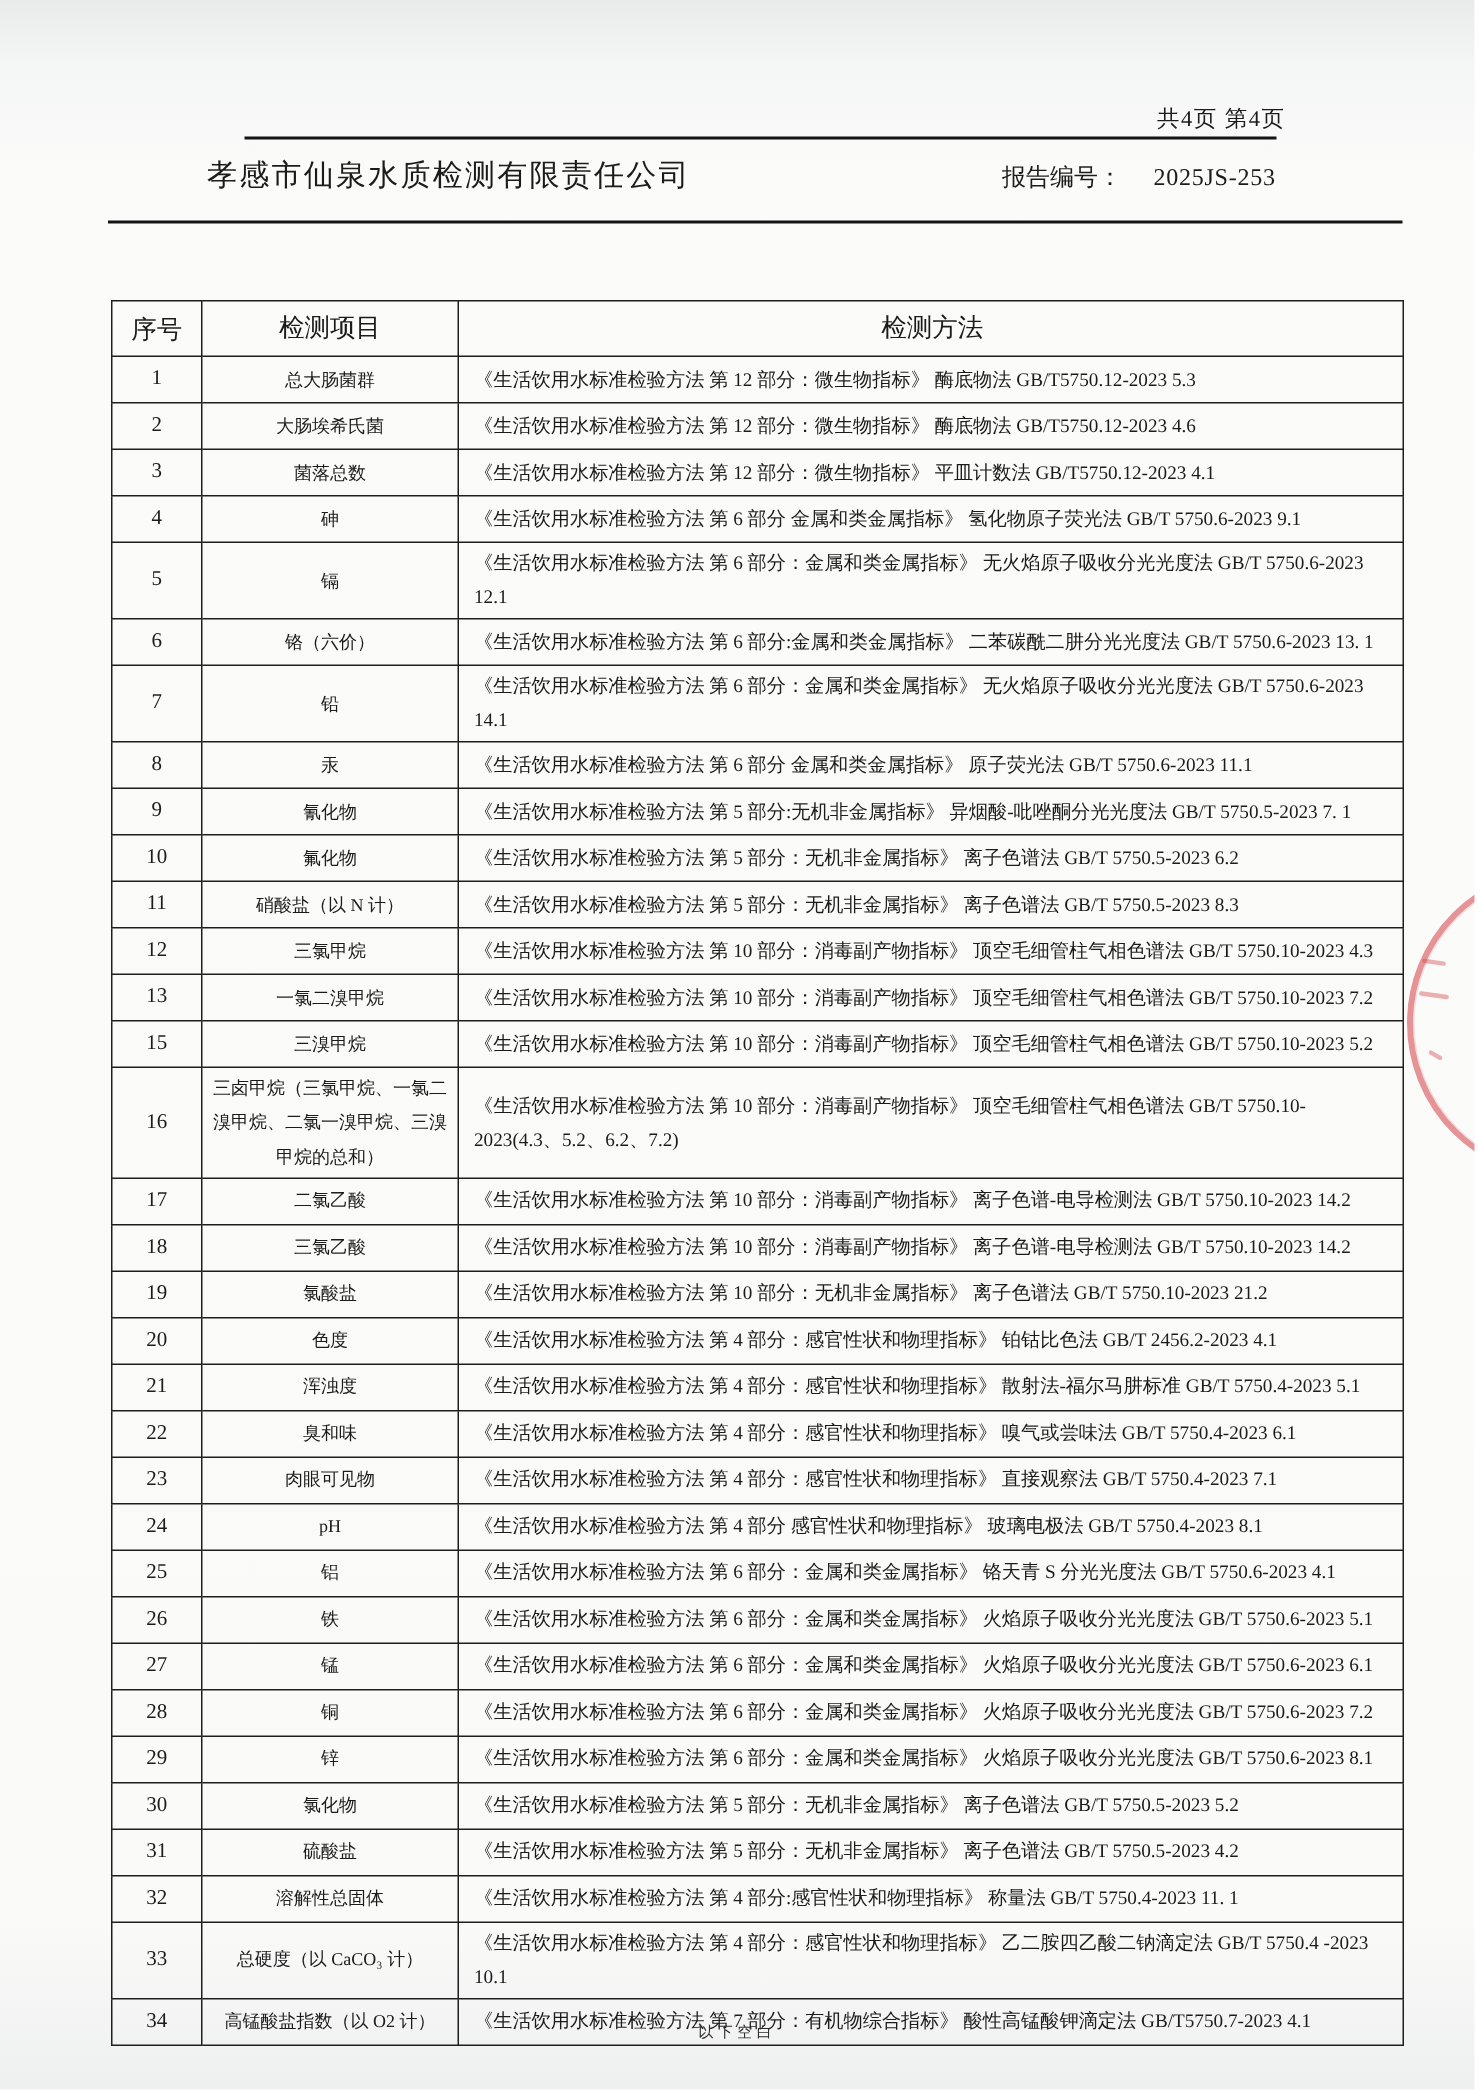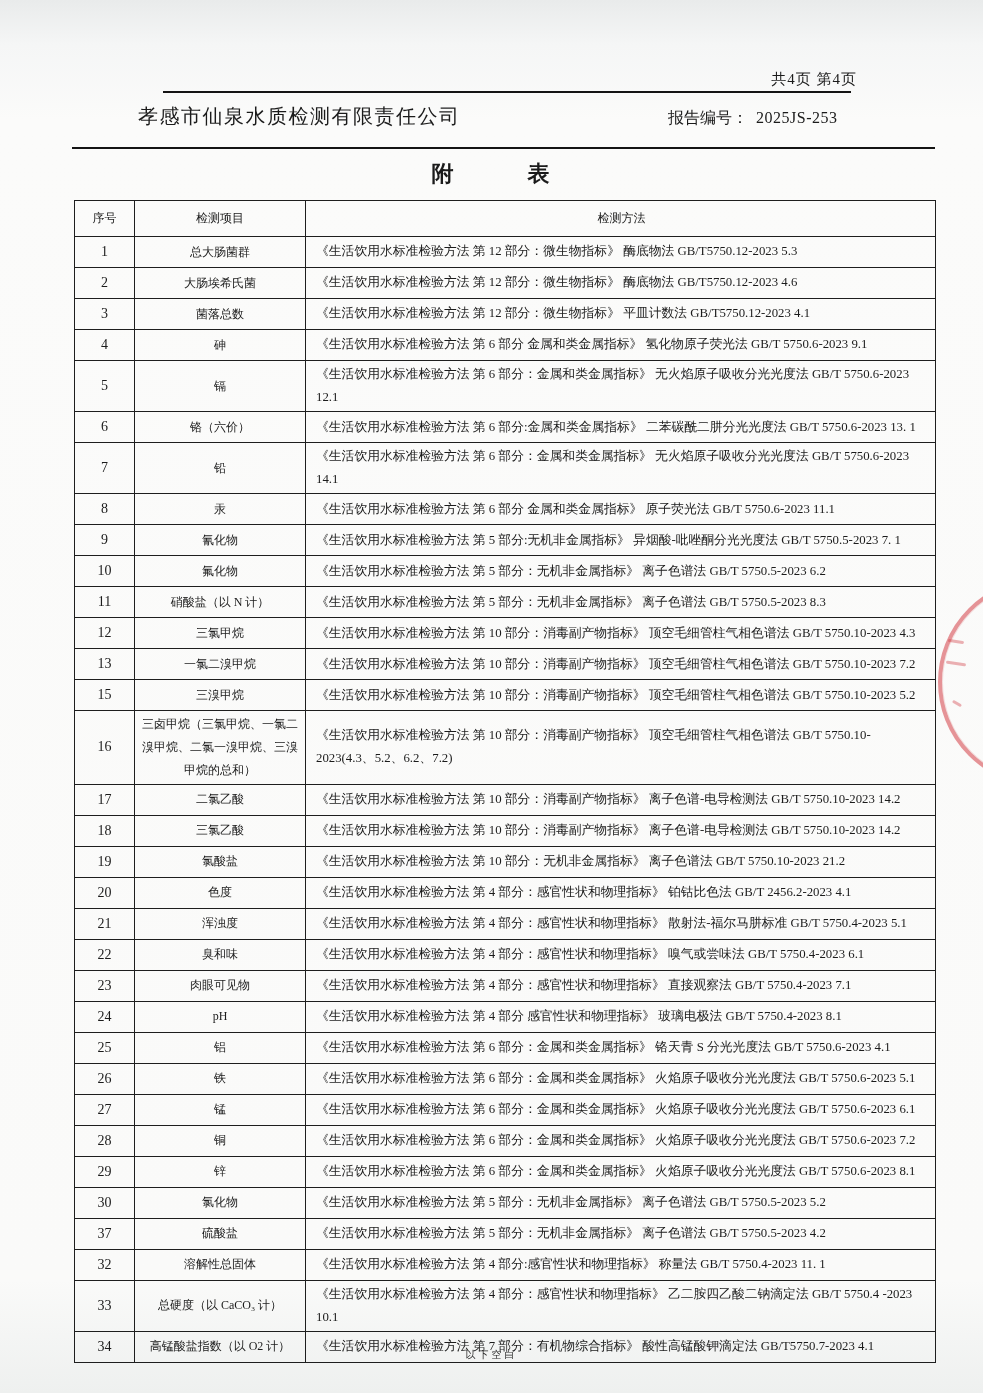--- a/index.html
+++ b/index.html
@@ -21,40 +21,40 @@
   }
   .company {
     position:absolute; top:103px; left:138px;
     font-family:"Liberation Sans","DejaVu Sans",sans-serif;
     font-size:20px; font-weight:normal; letter-spacing:1.5px;
   }
   .report-line {
     position:absolute; top:108px; left:668px;
     font-size:16px;
   }
-  .report-line .no { margin-left:8px; letter-spacing:0.5px; }
+  .report-line .no { margin-left:21px; letter-spacing:0.5px; }
   .rule-2 {
     position:absolute; top:147px; left:72px; width:863px;
     border-top:2px solid #141414;
   }
   .doc-title {
     position:absolute; top:159px; left:0; width:100%;
     text-align:center; font-size:22px; font-weight:bold; letter-spacing:2px;
   }
   table.main {
     position:absolute; top:200px; left:74px; width:862px;
     border-collapse:collapse; table-layout:fixed;
     background:transparent;
   }
   table.main th, table.main td {
     border:1.6px solid #1e1e1e;
     vertical-align:middle;
   }
   table.main th {
-    height:31px; font-weight:normal; font-size:12px; text-align:center;
+    height:31px; font-weight:normal; font-size:17px; text-align:center;
   }
   .c-no     { width:57px;  text-align:center; font-size:14px; }
   .c-item   { width:162px; text-align:center; font-size:12px; padding:2px 4px; line-height:1.9; }
   .c-method { text-align:left; font-size:12.8px; padding:2px 8px 2px 10px; line-height:1.8; }
   table.main td { height:26px; }
   .footer-note {
     position:absolute; top:1348px; left:0; width:100%;
     text-align:center; font-size:10px; letter-spacing:3px; color:#2a2a2a;
   }
   
@@ -76,21 +76,20 @@
 
   <div class="page-info">共4页 第4页</div>
   <div class="rule-1"></div>
 
   <div class="company">孝感市仙泉水质检测有限责任公司</div>
   <div class="report-line">
     <span>报告编号：</span><span class="no">2025JS-253</span>
   </div>
   <div class="rule-2"></div>
 
-  <div class="doc-title">附　　　表</div>
 
   <table class="main">
     <thead>
       <tr>
         <th class="c-no">序号</th>
         <th class="c-item">检测项目</th>
         <th class="c-method">检测方法</th>
       </tr>
     </thead>
     <tbody>
@@ -263,21 +262,21 @@
       <td class="c-method">《生活饮用水标准检验方法 第 6 部分：金属和类金属指标》 火焰原子吸收分光光度法 GB/T 5750.6-2023 8.1</td>
     </tr>
 
     <tr>
       <td class="c-no">30</td>
       <td class="c-item">氯化物</td>
       <td class="c-method">《生活饮用水标准检验方法 第 5 部分：无机非金属指标》 离子色谱法 GB/T 5750.5-2023 5.2</td>
     </tr>
 
     <tr>
-      <td class="c-no">37</td>
+      <td class="c-no">31</td>
       <td class="c-item">硫酸盐</td>
       <td class="c-method">《生活饮用水标准检验方法 第 5 部分：无机非金属指标》 离子色谱法 GB/T 5750.5-2023 4.2</td>
     </tr>
 
     <tr>
       <td class="c-no">32</td>
       <td class="c-item">溶解性总固体</td>
       <td class="c-method">《生活饮用水标准检验方法 第 4 部分:感官性状和物理指标》 称量法 GB/T 5750.4-2023 11. 1</td>
     </tr>
 

